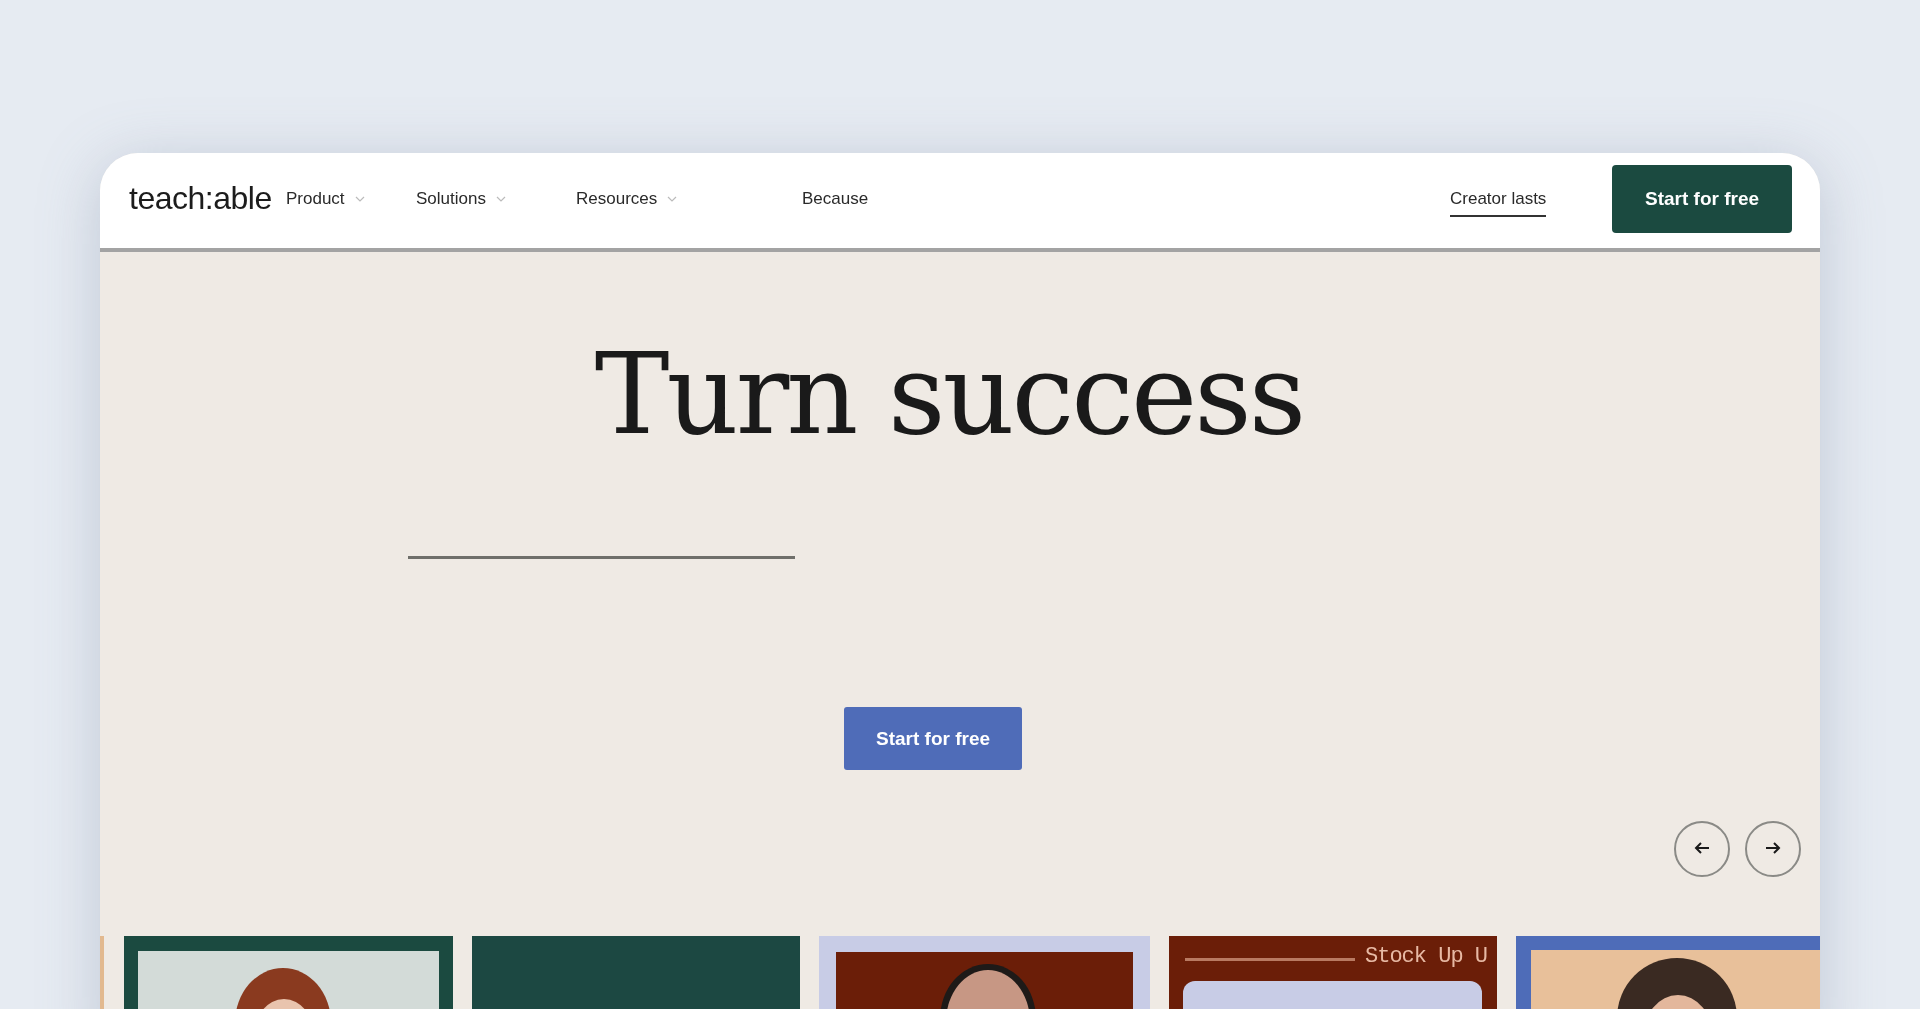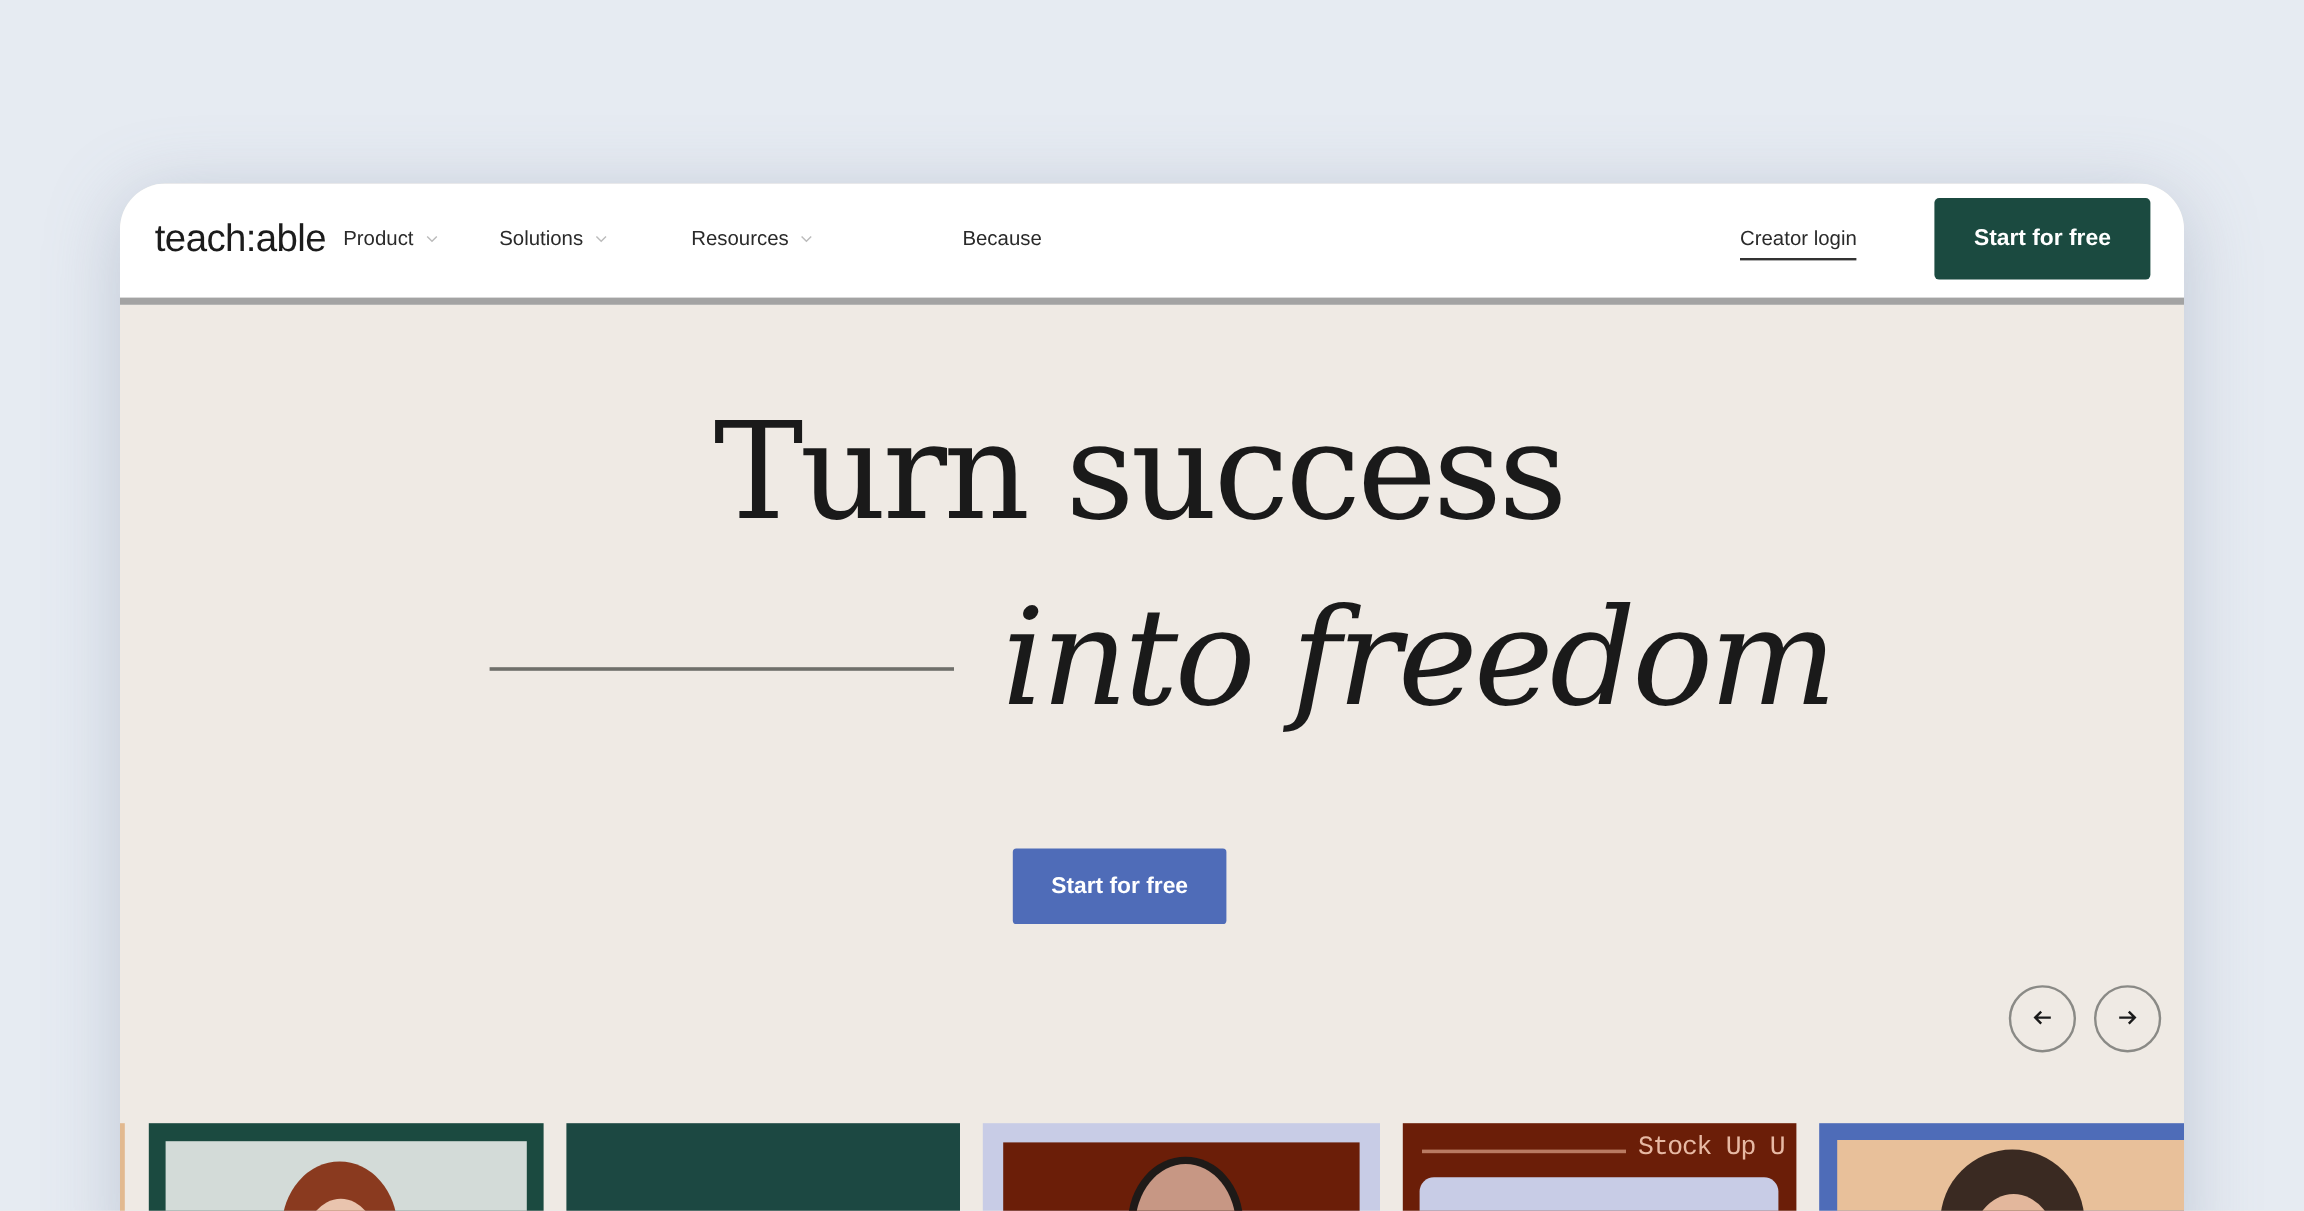--- a/index.html
+++ b/index.html
@@ -10,21 +10,21 @@
     position: relative;
   }
   .frame {
     position: absolute; left: 100px; top: 153px; width: 1720px; height: 900px;
     border-radius: 38px 38px 0 0; overflow: hidden;
     background: #efeae4;
     box-shadow: 0 10px 60px rgba(120,135,160,0.35);
   }
   .nav {
     position: absolute; left: 0; top: 0; width: 100%; height: 95px;
-    background: #ffffff; border-bottom: 6px solid #a3a3a3;
+    background: #ffffff; border-bottom: 4px solid #a3a3a3;
   }
   .logo {
     position: absolute; left: 29px; top: 27px;
     font-size: 32px; color: #1c1c1c; letter-spacing: -0.5px;
     font-family: "Liberation Sans", sans-serif;
   }
   .nav-item {
     position: absolute; top: 36px; font-size: 17px; color: #2a2a2a;
     display: flex; align-items: center; gap: 10px; cursor: pointer;
   }
@@ -108,27 +108,26 @@
       <span class="chev">
           <svg width="10" height="10" viewBox="0 0 10 10">
             <path d="M1 3 L5 7 L9 3" fill="none" stroke="#bbbbbb" stroke-width="1.2"></path>
           </svg>
         </span>
     </div>
     <div class="nav-item" style="left:702px">
       <span>Because</span>
     </div>
 
-    <div class="creator-login">Creator login</div>
+    <div class="creator-login">Creator lasts</div>
     <button class="nav-cta">Start for free</button>
   </div>
 
   <div class="hero-line1">Turn success</div>
   <div class="hero-rule"></div>
-  <div class="hero-line2">into freedom</div>
   <button class="hero-cta">Start for free</button>
 
   <button class="arrow-btn arrow-prev">
     <span><svg width="18" height="16" viewBox="0 0 18 16">
           <path d="M16 8 H3 M8 3 L3 8 L8 13" fill="none" stroke="#1a1a1a" stroke-width="2"></path>
         </svg></span>
   </button>
   <button class="arrow-btn arrow-next">
     <span><svg width="18" height="16" viewBox="0 0 18 16">
           <path d="M2 8 H15 M10 3 L15 8 L10 13" fill="none" stroke="#1a1a1a" stroke-width="2"></path>

